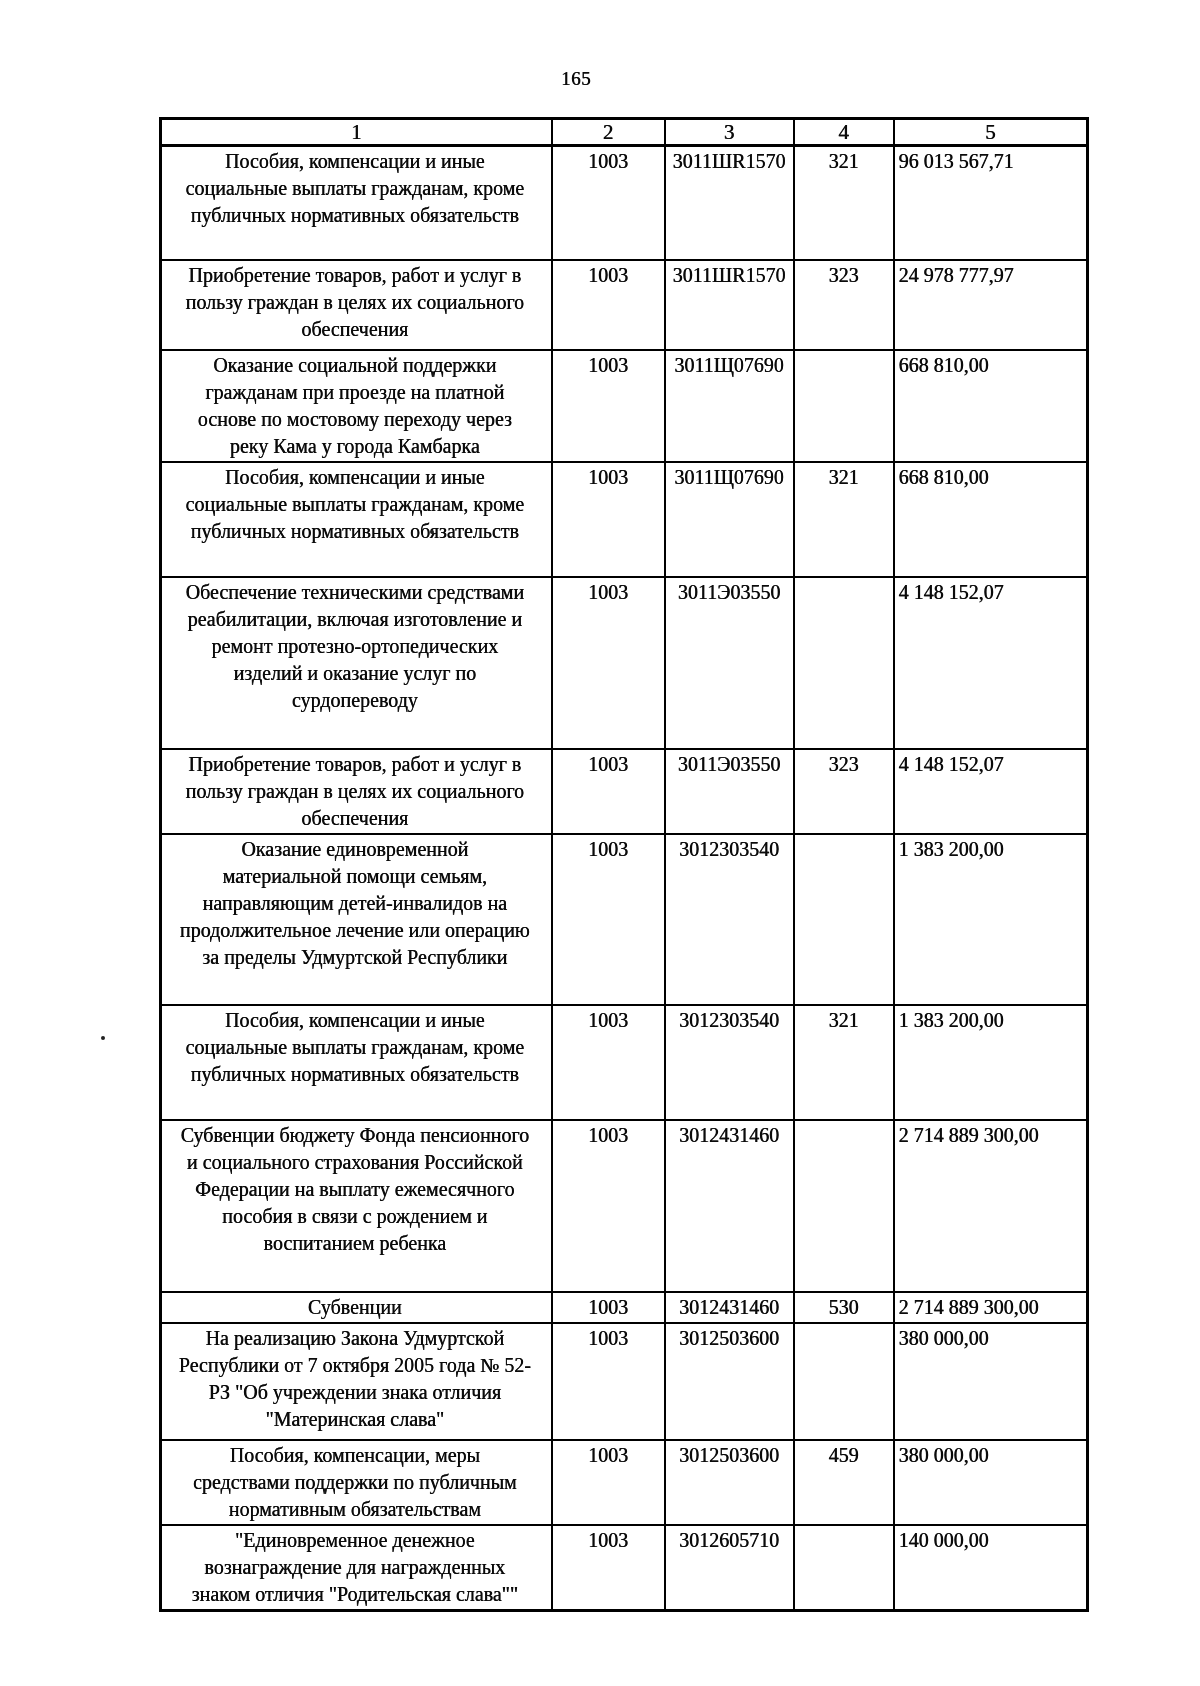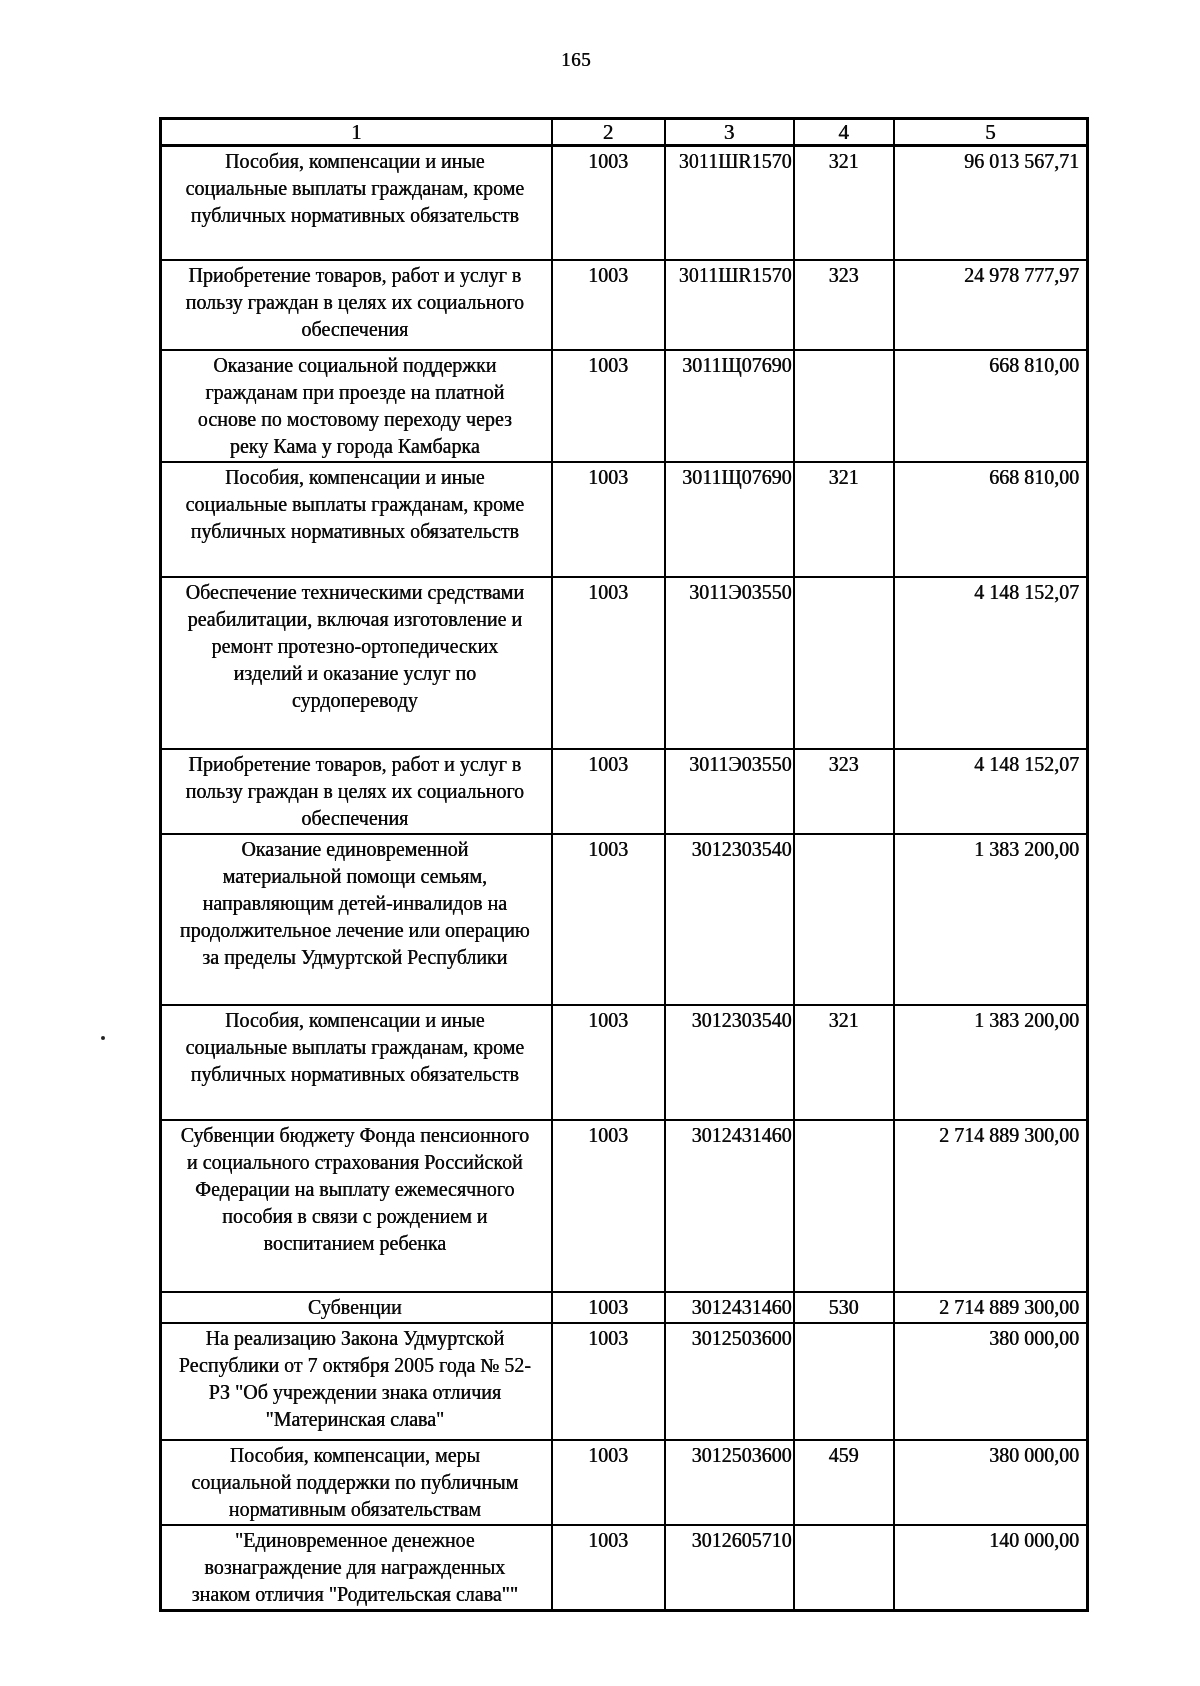--- a/index.html
+++ b/index.html
@@ -10,21 +10,21 @@
   body {
     width: 1200px;
     height: 1686px;
     position: relative;
     font-family: "Liberation Serif", serif;
     color: #0b0b0b;
     overflow: hidden;
   }
   .page-number {
     position: absolute;
-    top: 49px;
+    top: 68px;
     left: 0;
     width: 1152px;
     text-align: center;
     font-size: 19px;
     letter-spacing: 0.5px;
     text-shadow: 0.4px 0 0 currentColor;
   }
   table.budget-table {
     position: absolute;
     left: 159px;
@@ -58,27 +58,27 @@
     text-align: center;
     padding-left: 5px;
     padding-right: 8px;
     white-space: pre-line;
   }
   .budget-table td.c2,
   .budget-table td.c4 {
     text-align: center;
   }
   .budget-table td.c3 {
-    text-align: right;
+    text-align: center;
     padding-left: 1px;
     padding-right: 1px;
     white-space: nowrap;
   }
   .budget-table td.c5 {
-    text-align: right;
+    text-align: left;
     padding-right: 7px;
     white-space: nowrap;
   }
   .speck {
     position: absolute;
     width: 4px;
     height: 4px;
     border-radius: 50%;
     background: #222;
   }
@@ -208,21 +208,21 @@
 Республики от 7 октября 2005 года № 52-
 РЗ "Об учреждении знака отличия
 "Материнская слава"</td>
     <td class="c2">1003</td>
     <td class="c3">3012503600</td>
     <td class="c4"></td>
     <td class="c5">380 000,00</td>
   </tr>
       <tr style="height: 85px;">
     <td class="c1">Пособия, компенсации, меры
-социальной поддержки по публичным
+средствами поддержки по публичным
 нормативным обязательствам</td>
     <td class="c2">1003</td>
     <td class="c3">3012503600</td>
     <td class="c4">459</td>
     <td class="c5">380 000,00</td>
   </tr>
       <tr style="height: 85px;">
     <td class="c1">"Единовременное денежное
 вознаграждение для награжденных
 знаком отличия "Родительская слава""</td>

